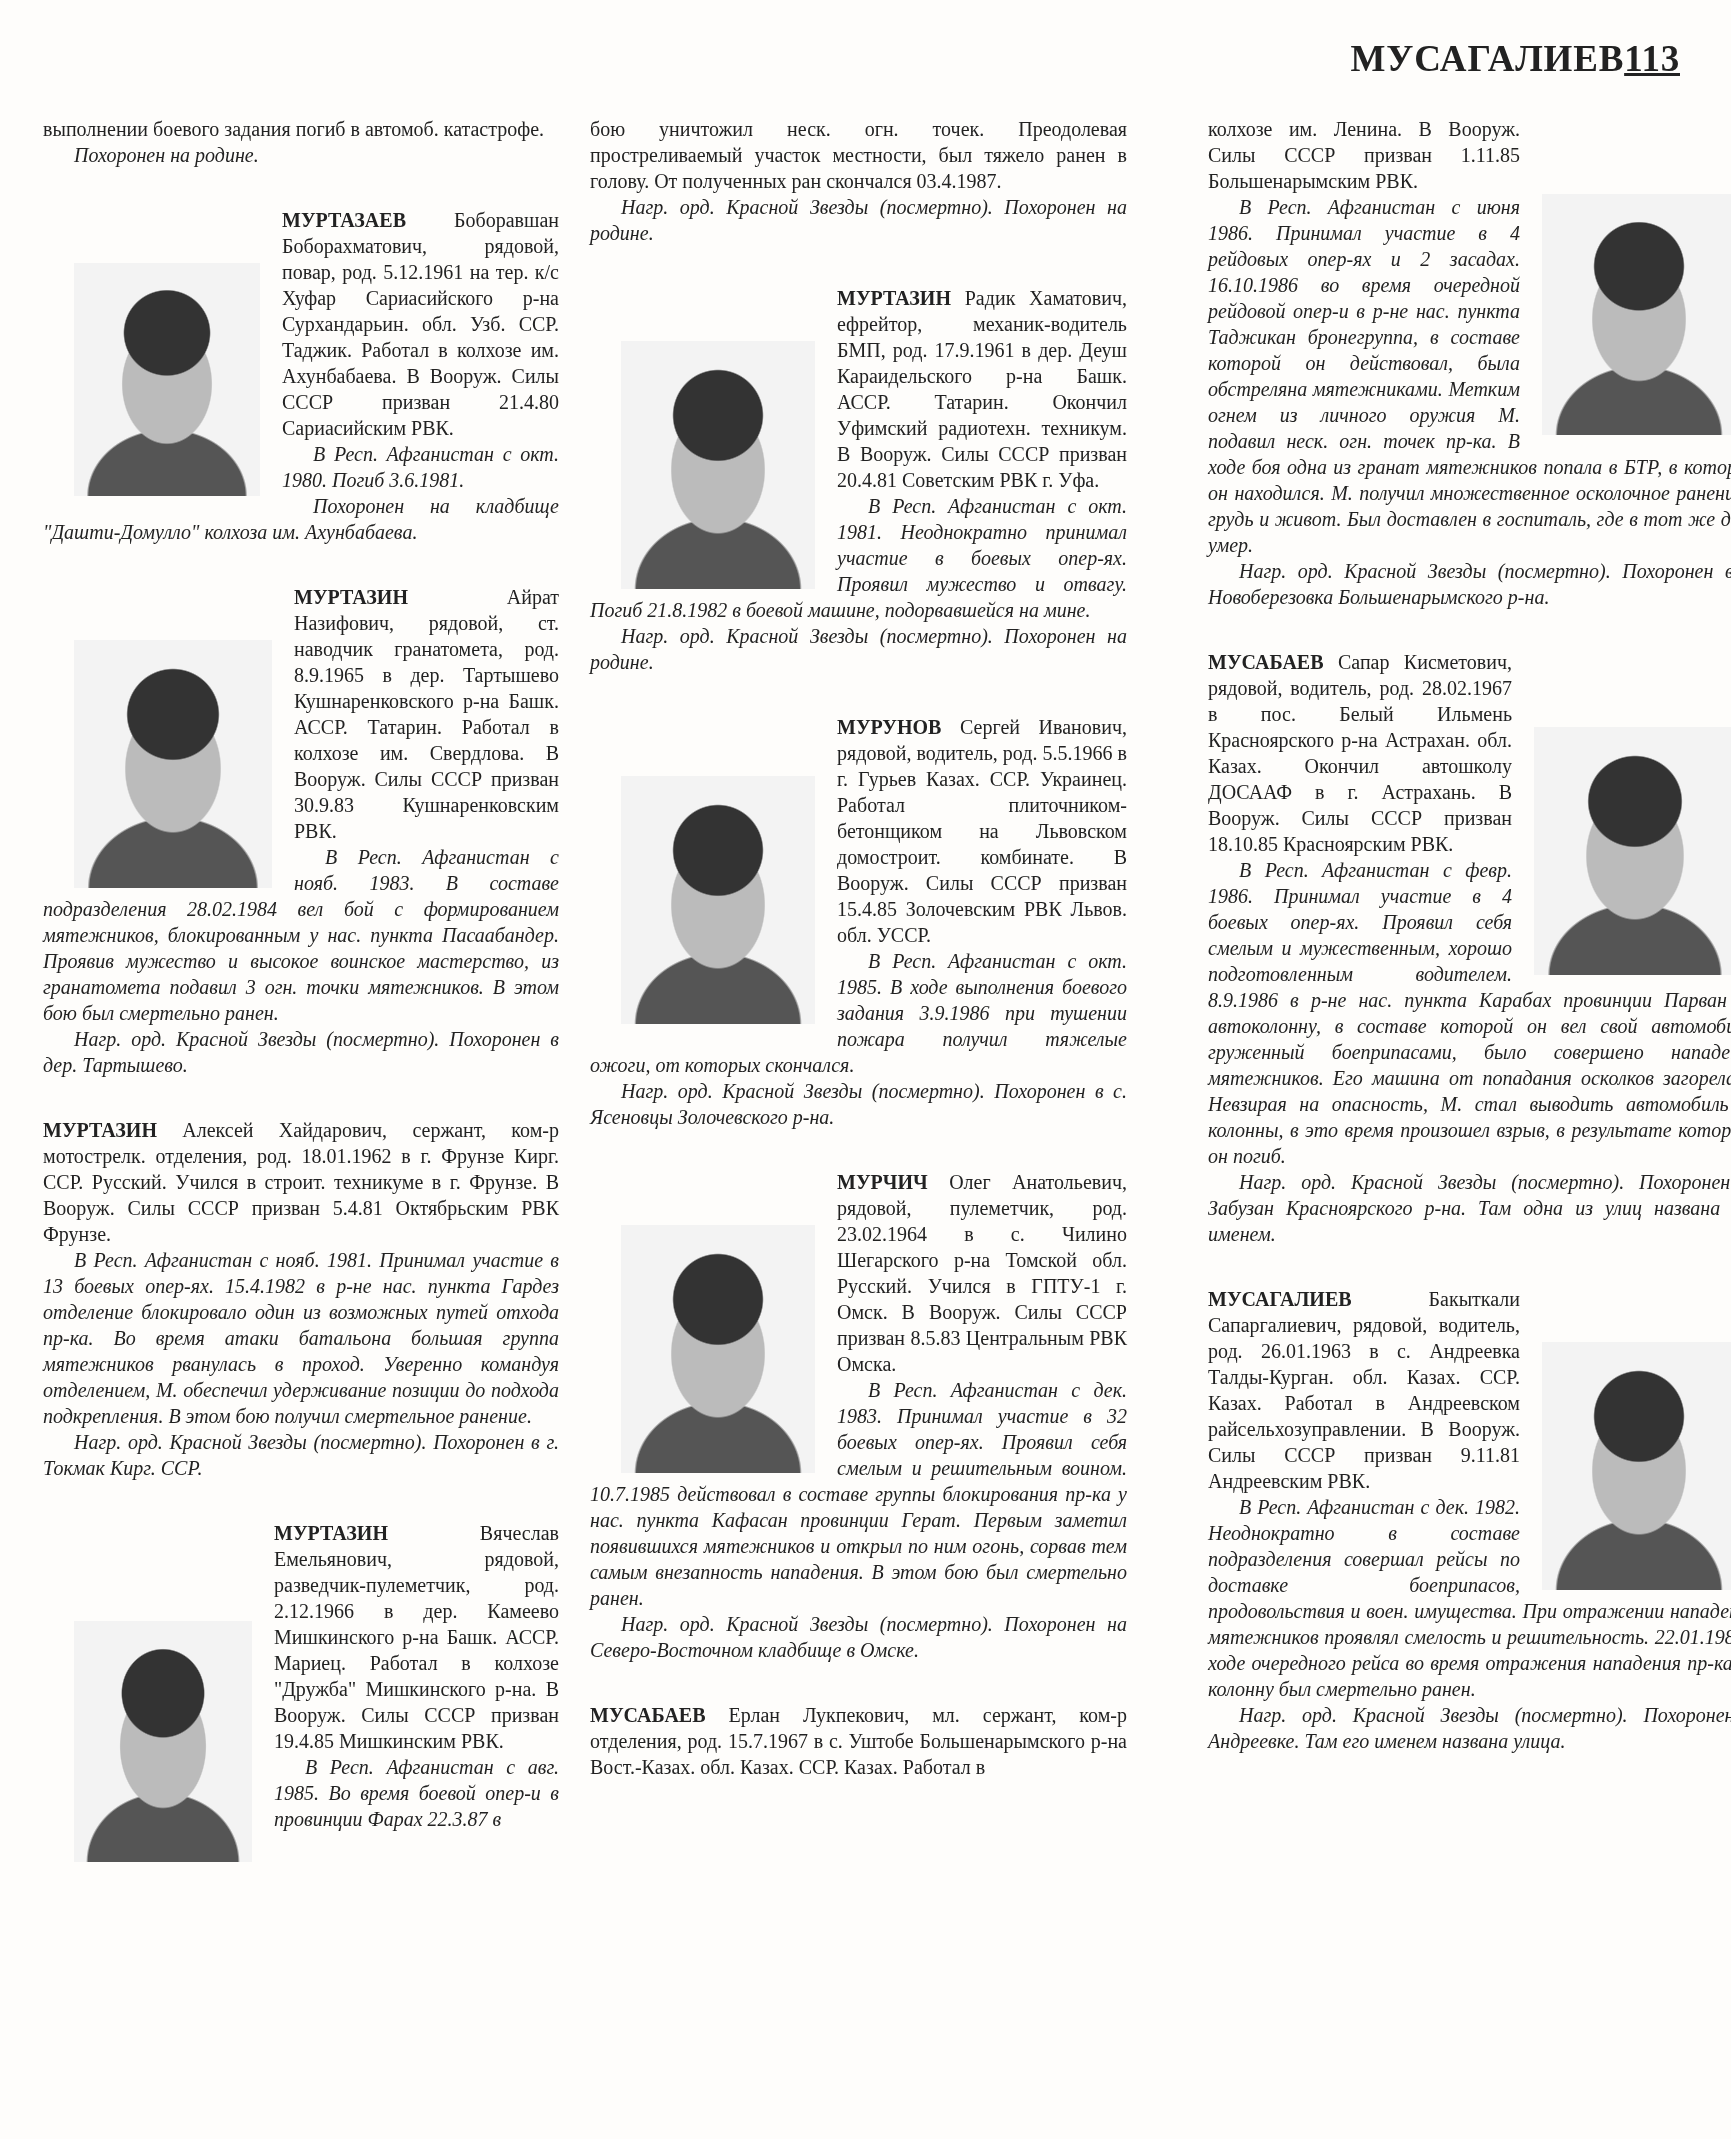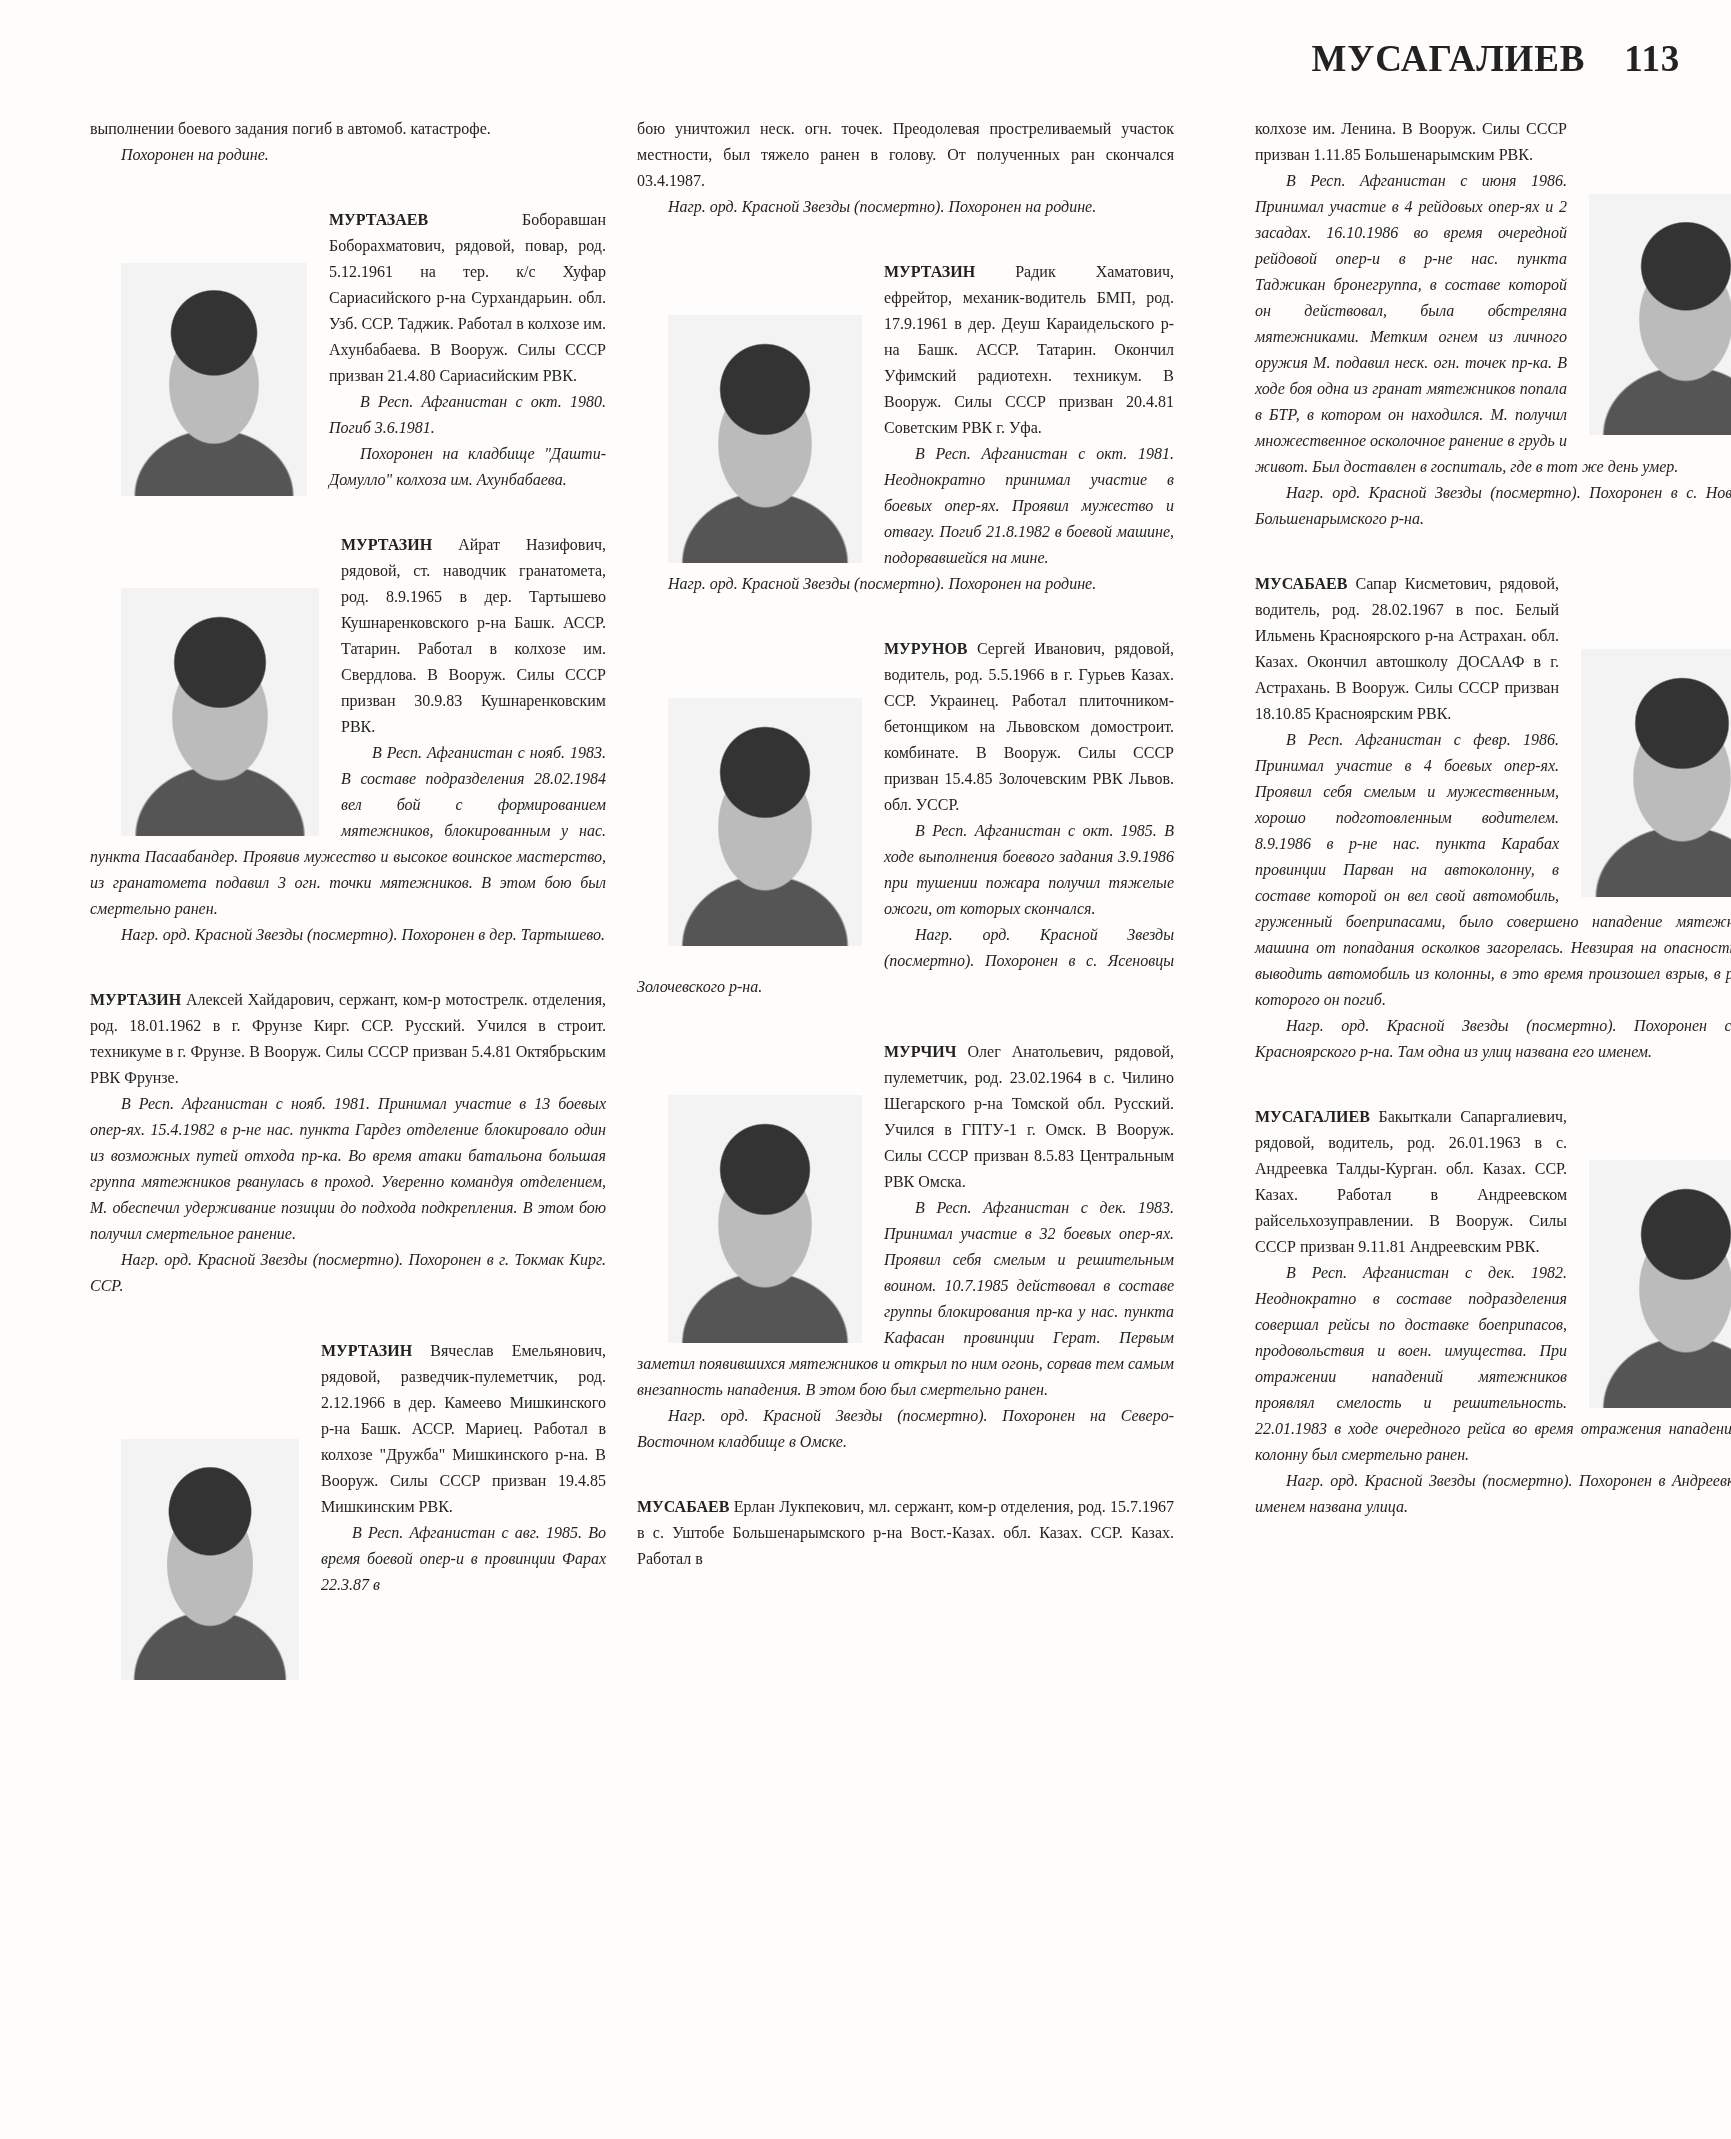--- a/index.html
+++ b/index.html
@@ -1,20 +1,20 @@
 <!DOCTYPE html>
 <html style="font-size:12.4px"><head>
 <meta charset="utf-8">
 <style>
   html,body{margin:0;padding:0;background:#fefdfb;}
   body{width:1731px;height:2140px;position:relative;overflow:hidden;
        font-family:"Liberation Serif","DejaVu Serif",serif;color:#222;}
   .header{position:absolute;top:37px;right:51px;font-size:37px;font-weight:bold;letter-spacing:0.8px;}
-  .header .pg{margin-left:39px;}
-  .col{position:absolute;top:116px;font-size:16px;line-height:26px;text-align:justify;margin-left:47px;}
+  .header .pg{text-decoration:underline;}
+  .col{position:absolute;top:116px;font-size:20px;line-height:26px;text-align:justify;}
   .c1{left:43px;width:516px;}
   .c2{left:590px;width:537px;}
   .c3{left:1208px;width:551px;}
   .p{margin:0;text-indent:0;}
   .ind{text-indent:31px;font-style:italic;}
   .entry{margin-top:39px;}
   .entry:first-child{margin-top:0;}
   .nm{font-weight:bold;}
   .photo{background:
       radial-gradient(ellipse 38% 30% at 50% 30%, #333 0 60%, transparent 62%),

